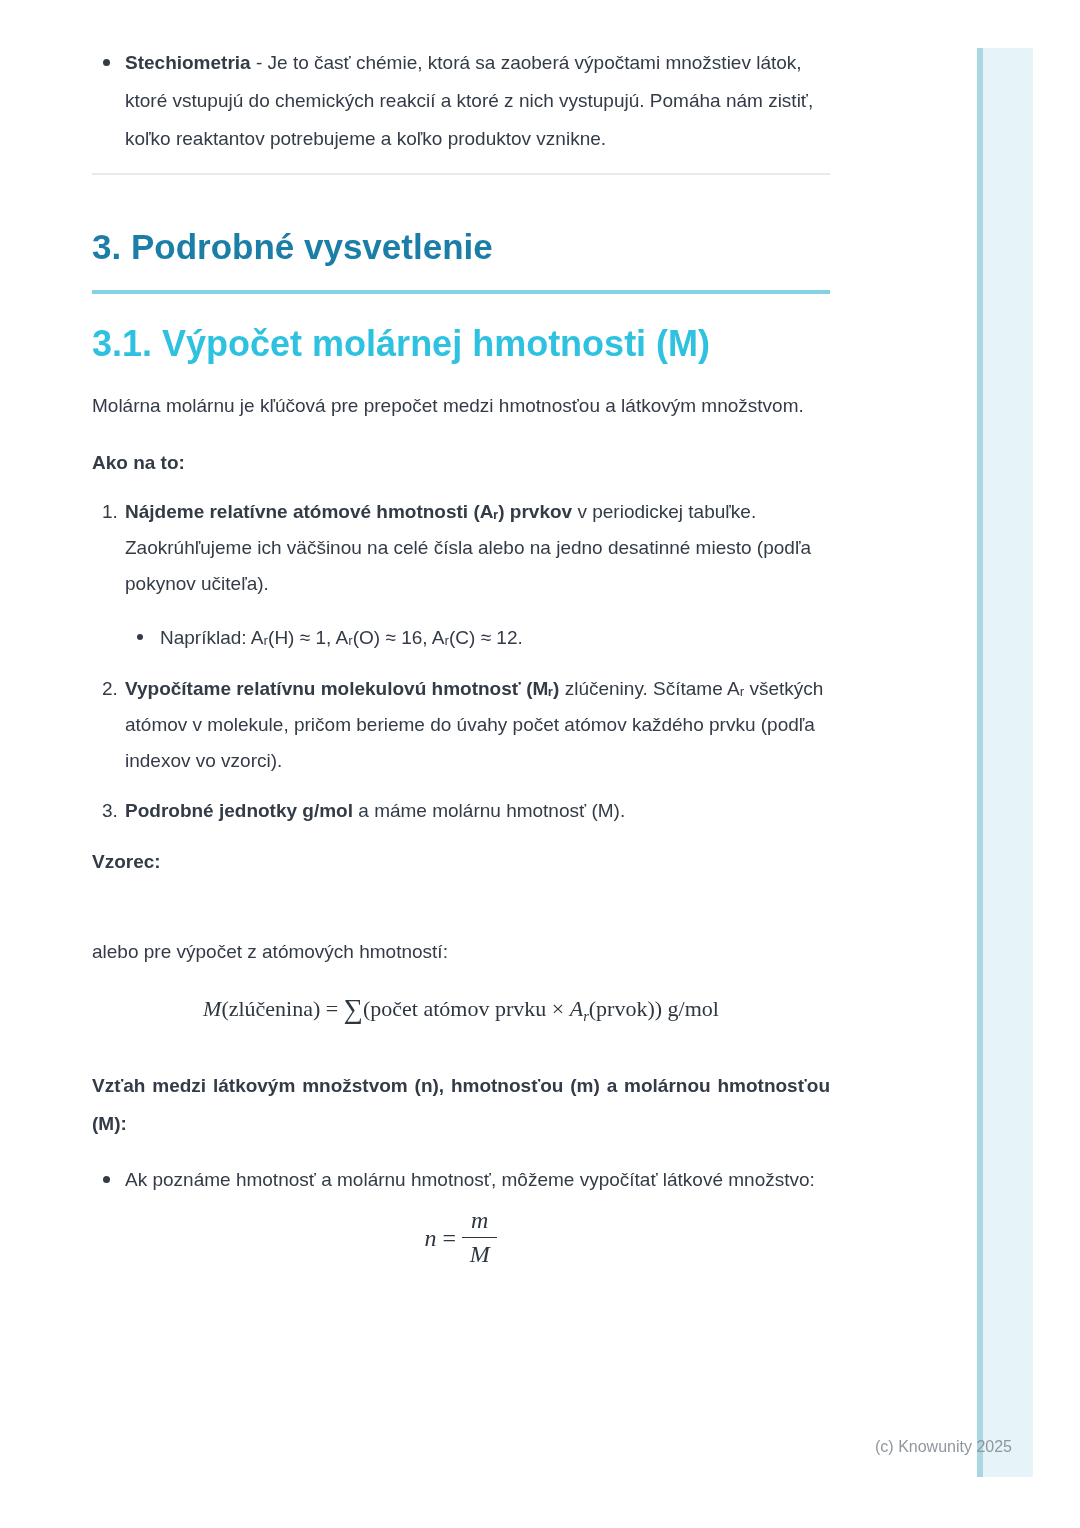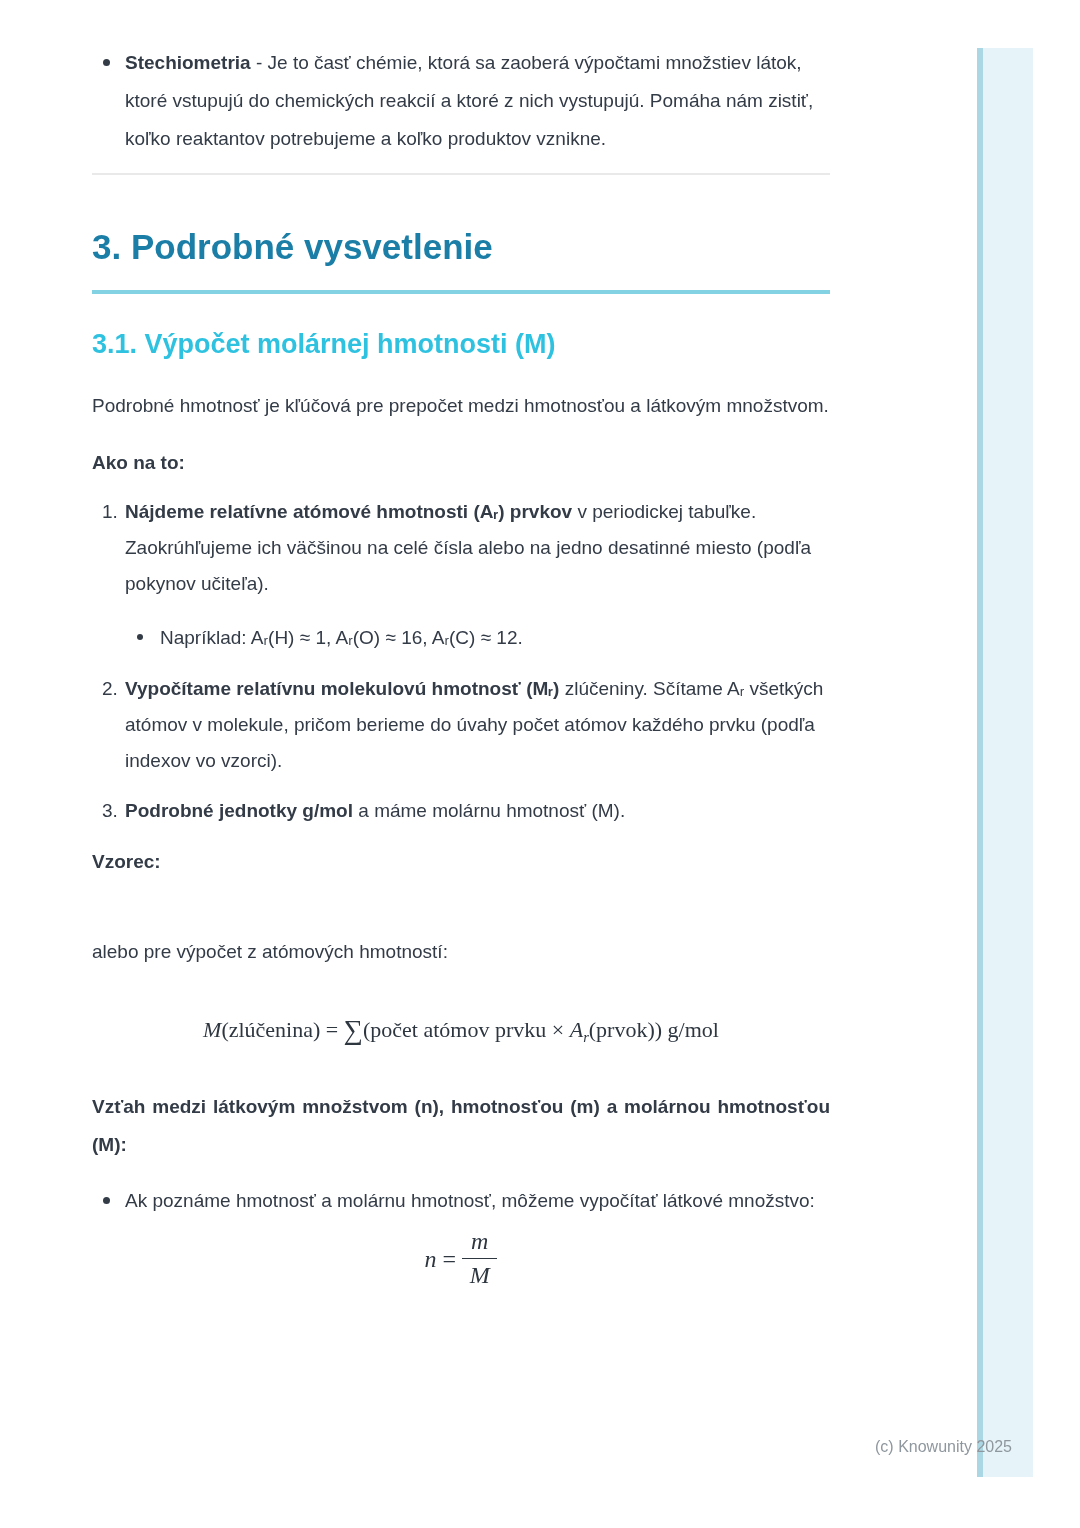--- a/index.html
+++ b/index.html
@@ -52,21 +52,21 @@
     margin: 50px 0 0 0;
     font-size: 35px;
     line-height: 44px;
     font-weight: bold;
     color: var(--heading1, #1B7EA6);
     padding-bottom: 21px;
     border-bottom: 4px solid var(--heading1-underline, #82D2E4);
   }
   .h2 {
     margin: 33px 0 0 0;
-    font-size: 27px;
+    font-size: 36px;
     line-height: 34px;
     font-weight: bold;
     color: var(--heading2, #2FC2E0);
   }
 
   .p-intro { margin: 26px 0 0 0; }
   .p-howto { margin: 19px 0 0 0; }
 
   .steps { margin-top: 12px; }
   .step { position: relative; padding-left: 33px; line-height: 36px; font-size: 19px; }
@@ -78,21 +78,21 @@
 
   .formula {
     text-align: center;
     font-family: "Liberation Serif", "DejaVu Serif", serif;
     color: #2e3640;
   }
   .it { font-style: italic; }
   .formula sub { font-size: 0.66em; line-height: 0; }
   .f1 { margin-top: 24px; font-size: 23px; }
   .p-alt { margin: 52px 0 0 0; }
-  .f2 { margin-top: 44px; font-size: 22px; }
+  .f2 { margin-top: 23px; font-size: 22px; }
   .sum { font-size: 27px; vertical-align: -2px; }
   .p-rel { margin: 42px 0 0 0; }
   .p-relb { margin-top: 18px; }
   .f3 { margin-top: 14px; font-size: 24px; }
   .frac { display: inline-block; vertical-align: middle; text-align: center; margin-top: -6px; }
   .frac-num { display: block; padding: 0 9px 3px 9px; border-bottom: 1.5px solid #2e3640; }
   .frac-den { display: block; padding-top: 3px; }
 
   .footer {
     position: absolute;
@@ -118,21 +118,21 @@
         <span class="b">Stechiometria</span><span> - Je to časť chémie, ktorá sa zaoberá výpočtami množstiev látok, ktoré vstupujú do chemických reakcií a ktoré z nich vystupujú. Pomáha nám zistiť, koľko reaktantov potrebujeme a koľko produktov vznikne.</span>
       </div>
     </div>
 
     <div class="divider"></div>
 
     <h1 class="h1">3. Podrobné vysvetlenie</h1>
 
     <h2 class="h2">3.1. Výpočet molárnej hmotnosti (M)</h2>
 
-    <p class="body-text justify p-intro">Podrobné hmotnosť je kľúčová pre prepočet medzi hmotnosťou a látkovým množstvom.</p>
+    <p class="body-text justify p-intro">Molárna molárnu je kľúčová pre prepočet medzi hmotnosťou a látkovým množstvom.</p>
 
     <p class="body-text b p-howto">Ako na to:</p>
 
     <div class="steps">
 
       <div class="step">
         <span class="step-num">1.</span>
         <span class="b">Nájdeme relatívne atómové hmotnosti (Aᵣ) prvkov</span><span> v periodickej tabuľke. Zaokrúhľujeme ich väčšinou na celé čísla alebo na jedno desatinné miesto (podľa pokynov učiteľa).</span>
         <div class="sub-bullet">
           <span class="disc disc-sm"></span>

